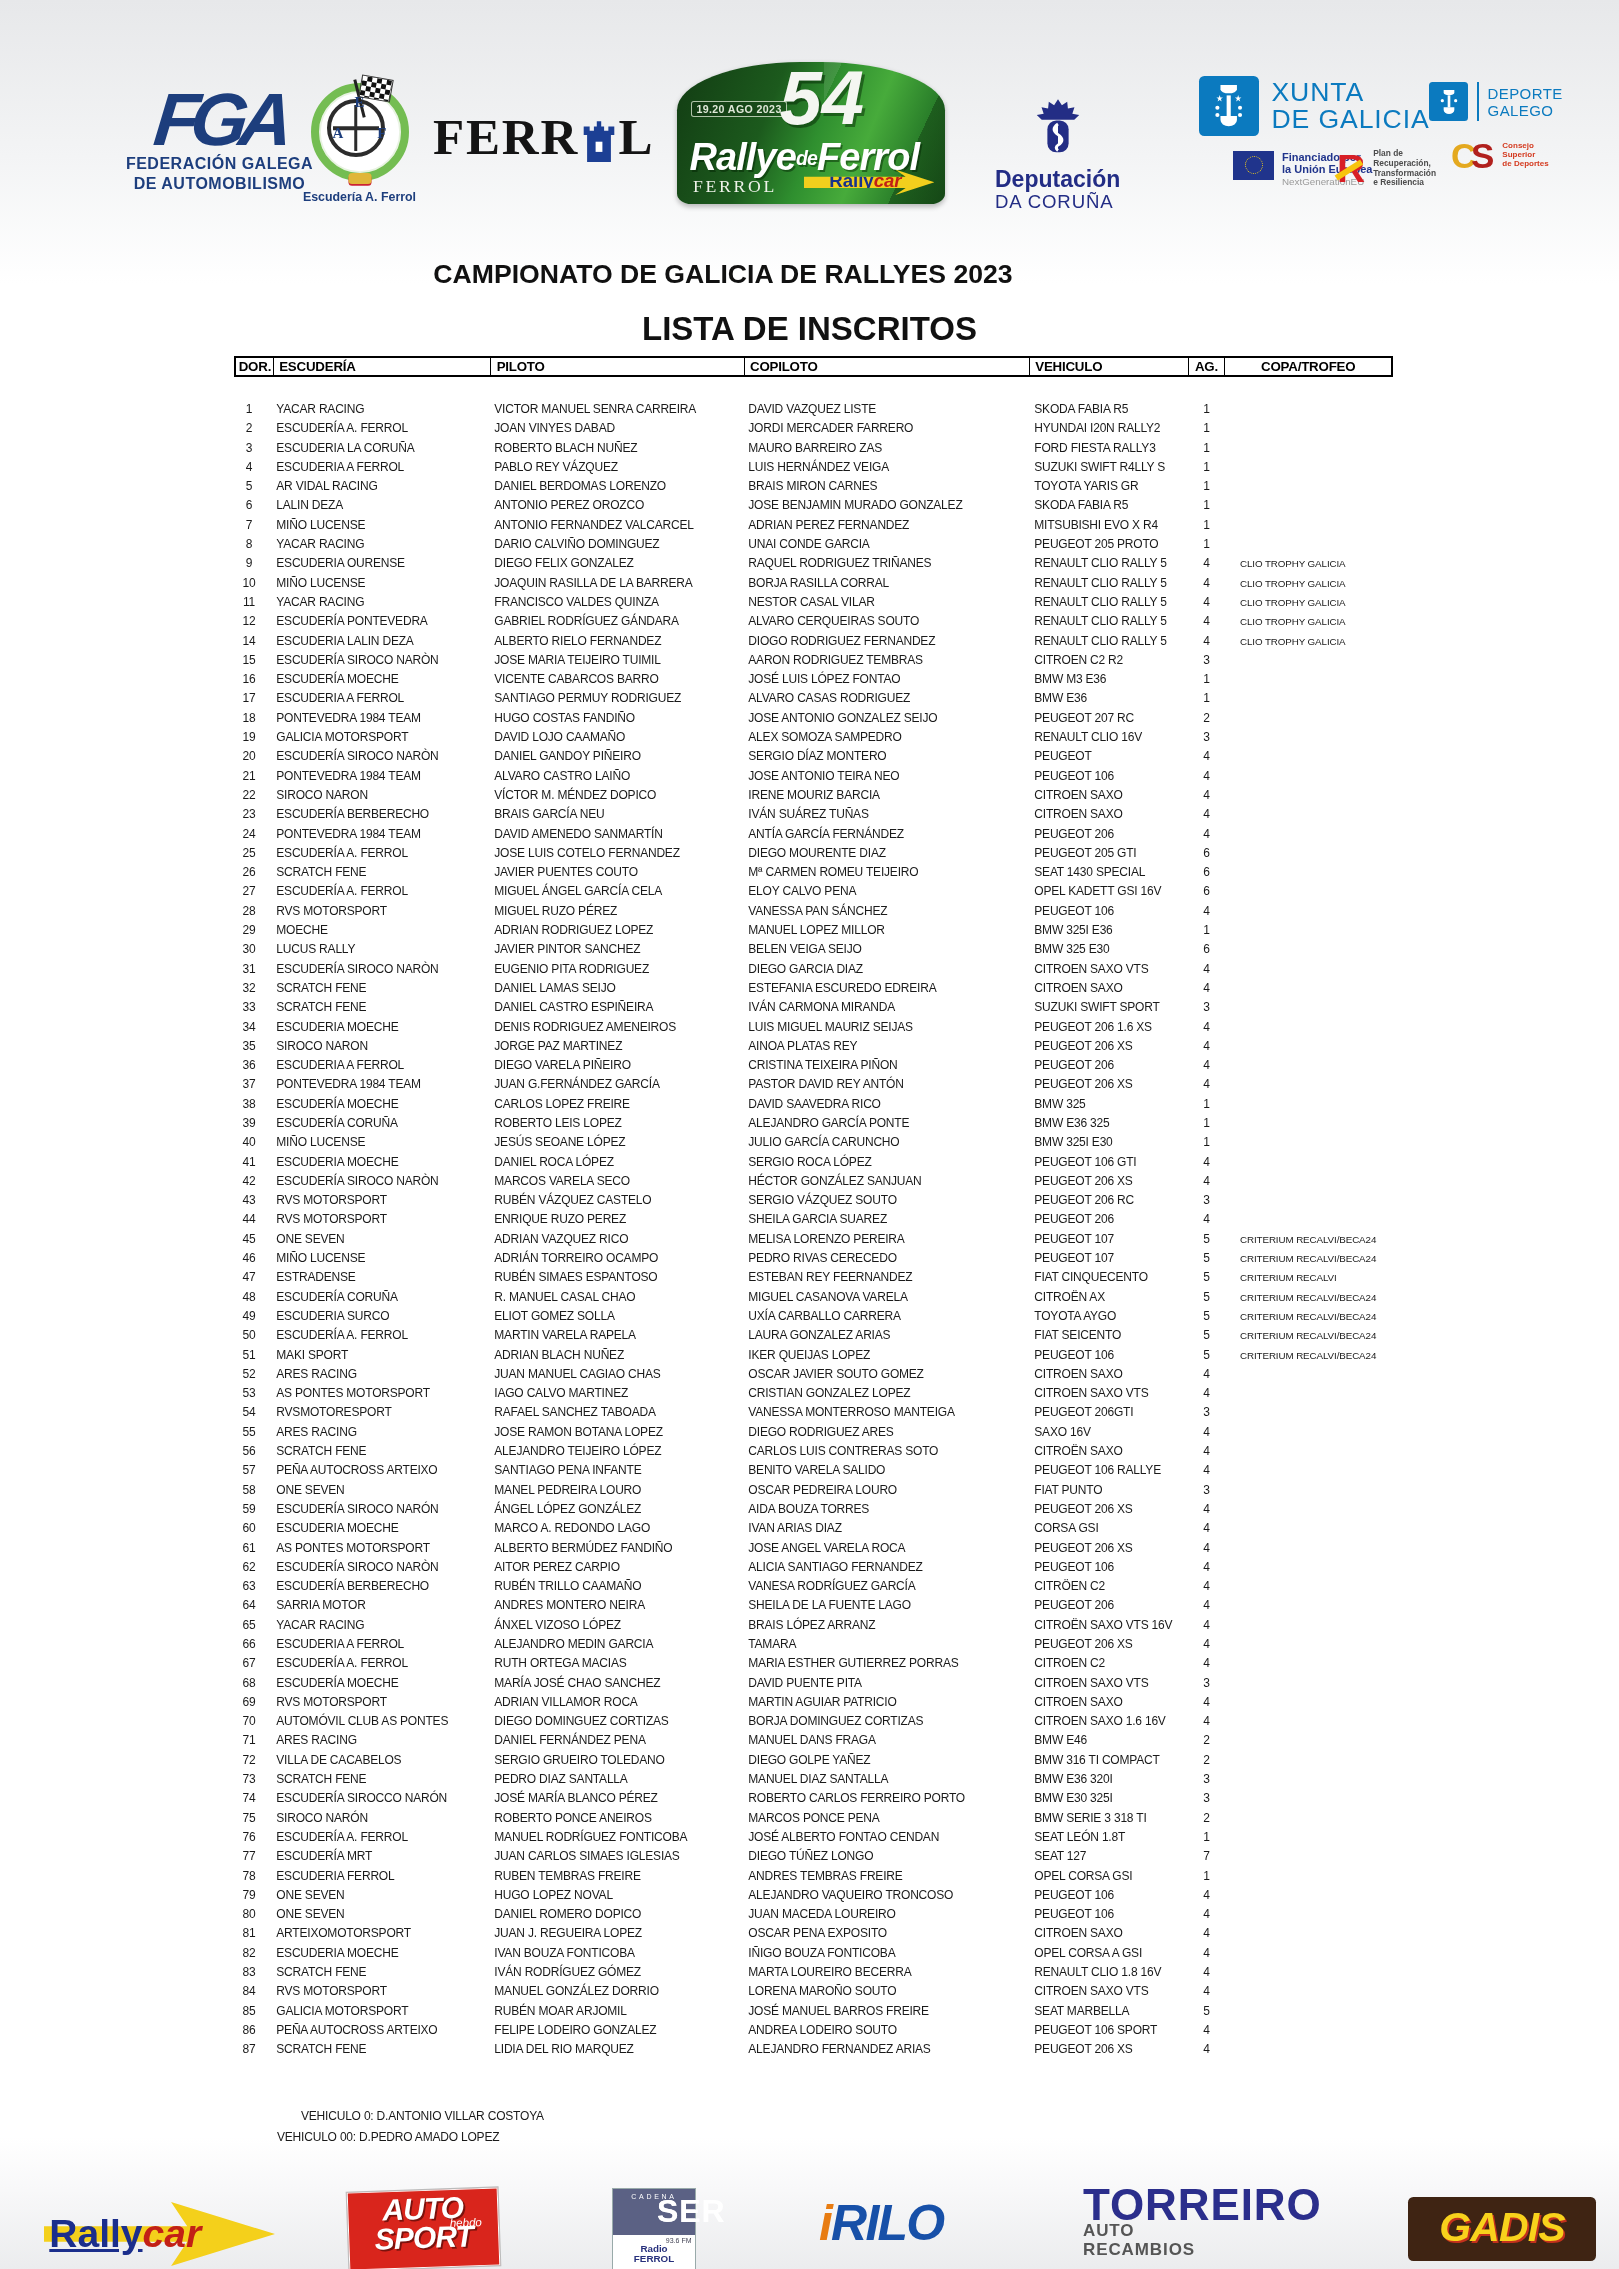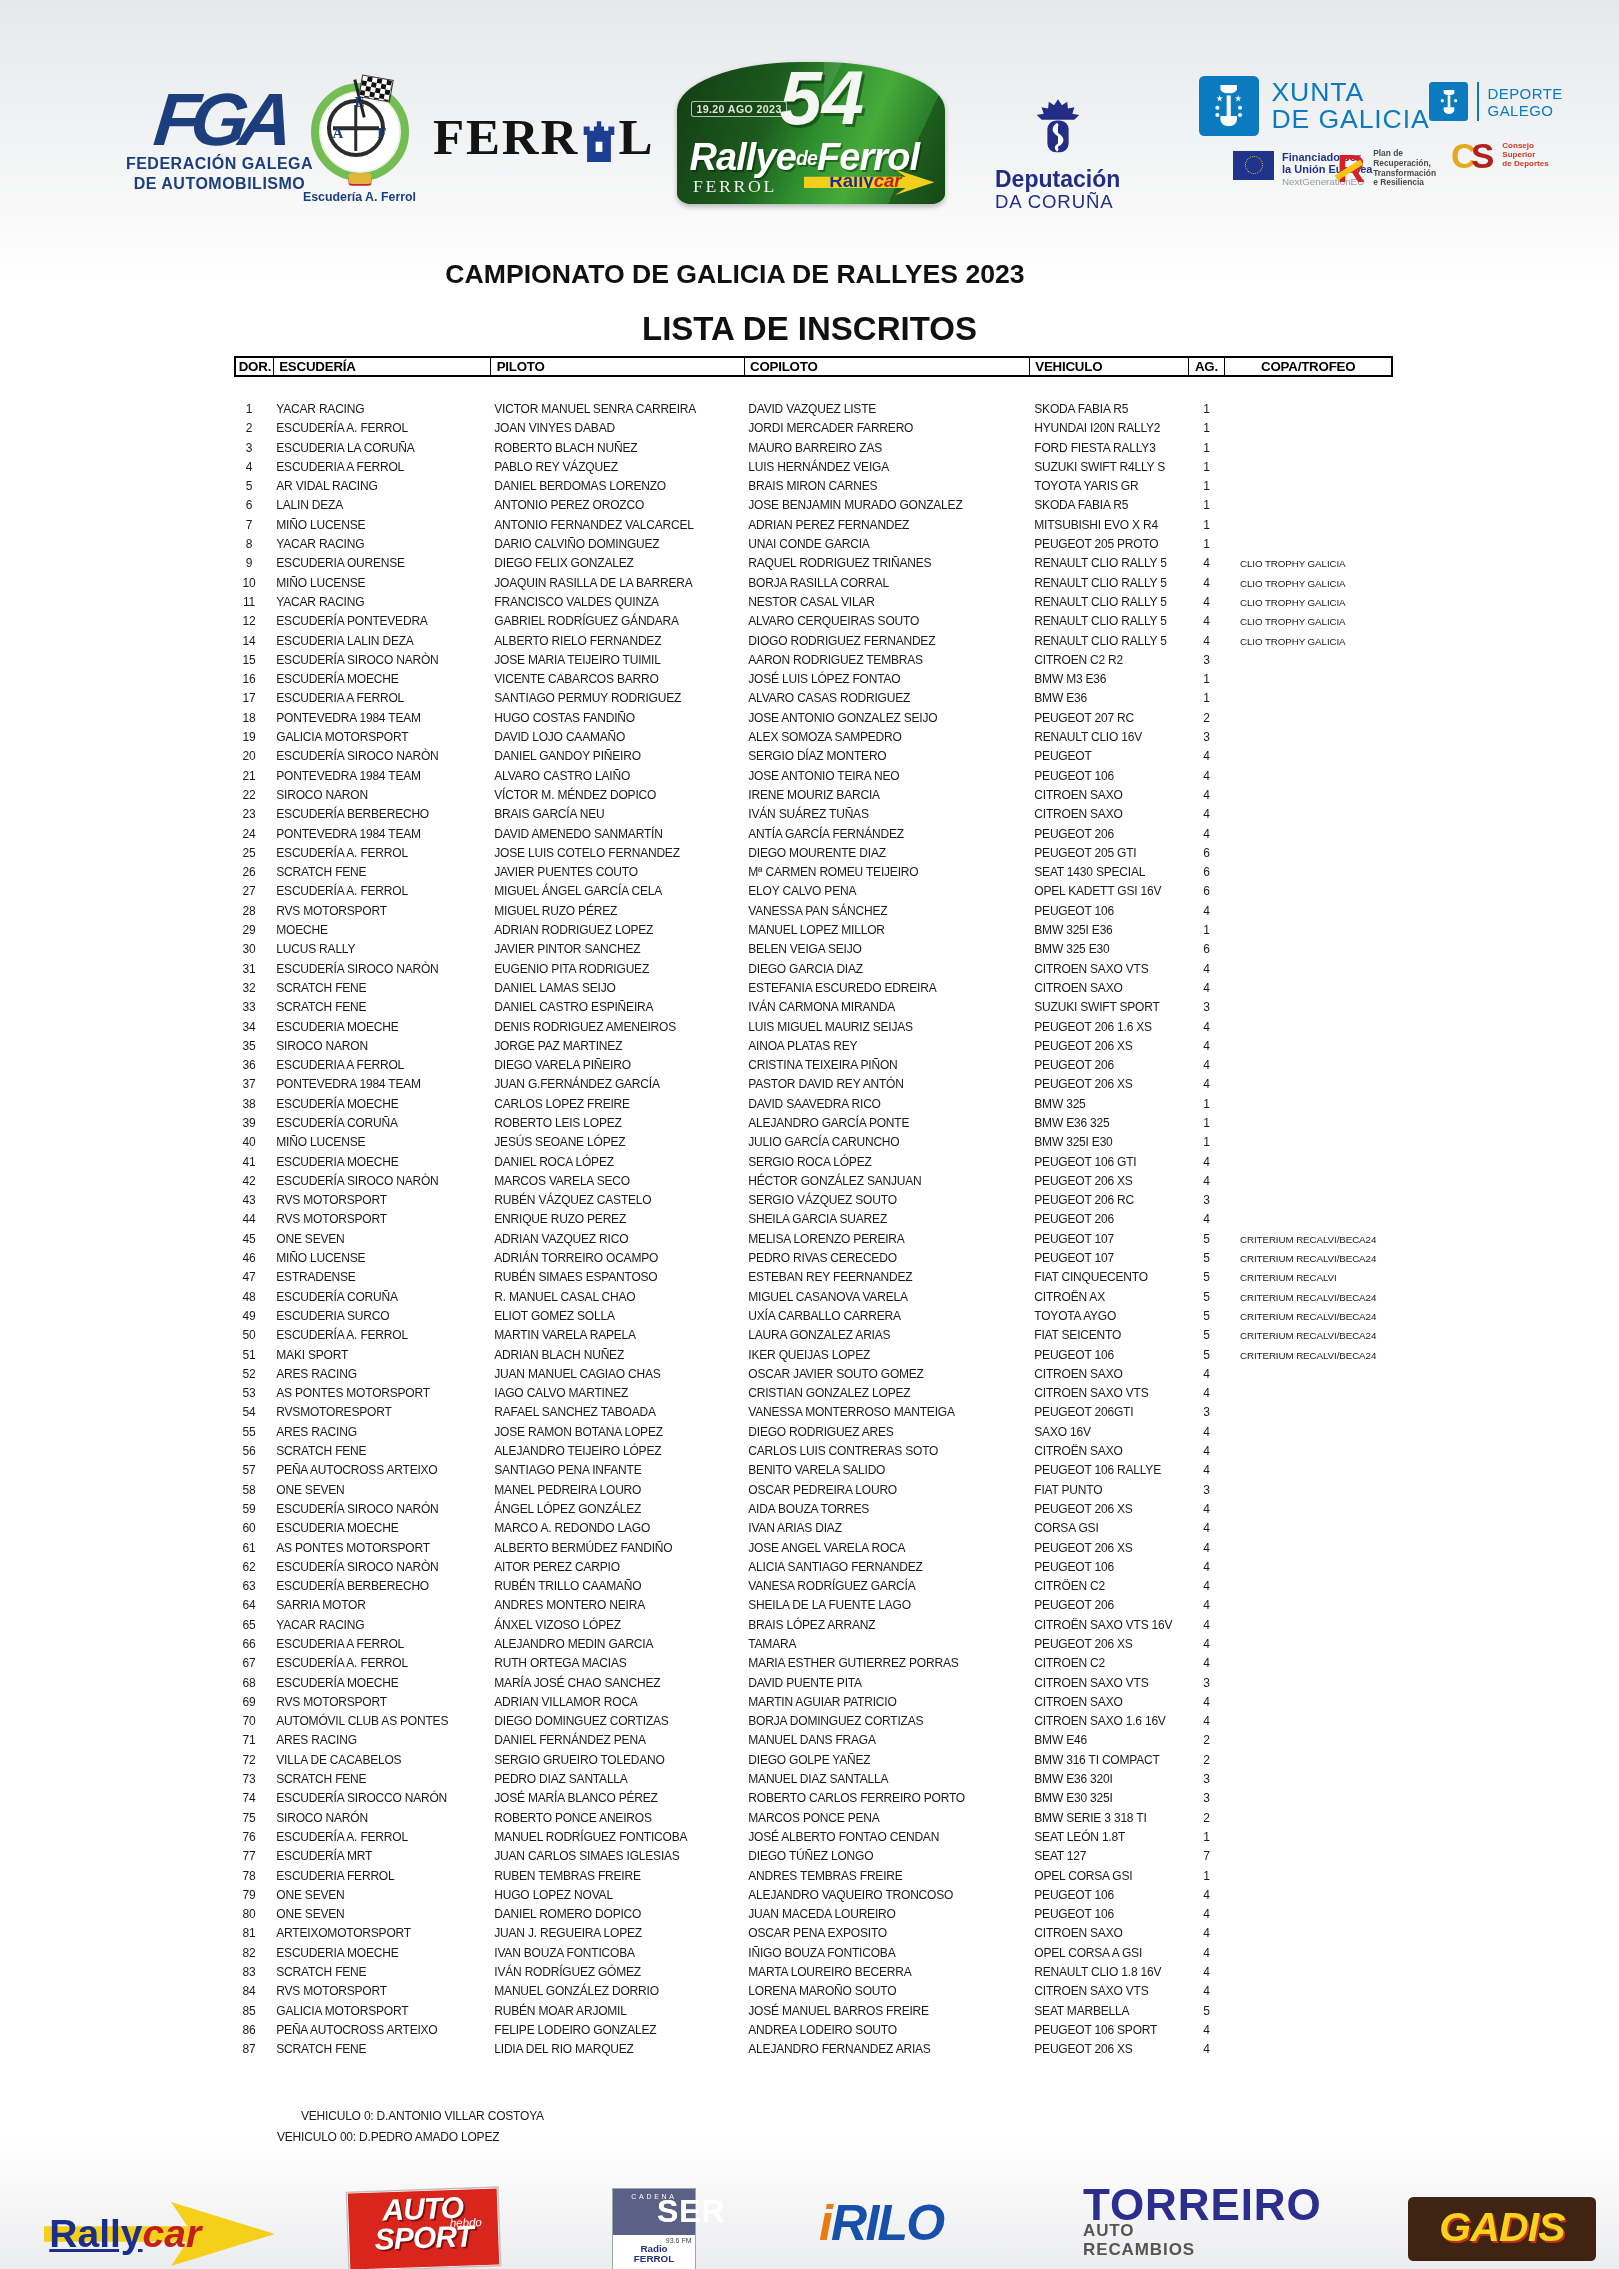--- a/index.html
+++ b/index.html
@@ -81,21 +81,21 @@
   .plan-r .rr{font-size:39px;line-height:39px;font-weight:900;color:#d81f26;}
   .plan-r::before{content:"";position:absolute;left:-2.7px;top:17.7px;width:30px;height:6.2px;background:#f7c40d;transform:rotate(-32deg);}
   .plan-t{font-size:8.4px;font-weight:700;color:#4c4c4c;line-height:9.8px;}
 
   .csd{left:1451px;top:138px;display:flex;gap:8px;align-items:center;z-index:2;}
   .csd-c{font-size:35px;line-height:35px;font-weight:900;color:#e4a91f;letter-spacing:-5.3px;}
   .csd-s{font-size:35px;line-height:35px;font-weight:900;color:#b1201d;}
   .csd-t{font-size:8px;font-weight:700;color:#d43a1f;line-height:8.9px;}
 
   
-  .title1{left:16px;top:259px;width:1438px;text-align:center;font-size:26.6px;font-weight:700;color:#111;letter-spacing:0;z-index:2;}
+  .title1{left:4px;top:259px;width:1438px;text-align:center;font-size:26.6px;font-weight:700;color:#111;letter-spacing:0;z-index:2;}
   .title2{left:0;top:310px;width:1619px;text-align:center;font-size:33px;font-weight:700;color:#111;z-index:2;}
 
   
   .thead{left:234px;top:356px;width:1159px;height:21px;display:flex;border:2.7px solid #000;box-sizing:border-box;z-index:2;background:#fff;}
   .thead .hc{font-size:13.3px;font-weight:700;color:#000;line-height:17px;letter-spacing:-0.2px;box-sizing:border-box;white-space:nowrap;overflow:hidden;}
   .hc+ .hc{border-left:1.8px solid #000;}
   .c-dor{width:37px;}  .c-esc{width:218px;} .c-pil{width:254px;} .c-cop{width:286px;}
   .c-veh{width:159px;} .c-ag{width:37px;}   .c-copa{width:167px;}
   .hc.c-dor{padding-left:2.7px;} .hc.c-esc,.hc.c-pil,.hc.c-cop,.hc.c-veh{padding-left:5.3px;}
   .hc.c-ag,.hc.c-copa{text-align:center;}

